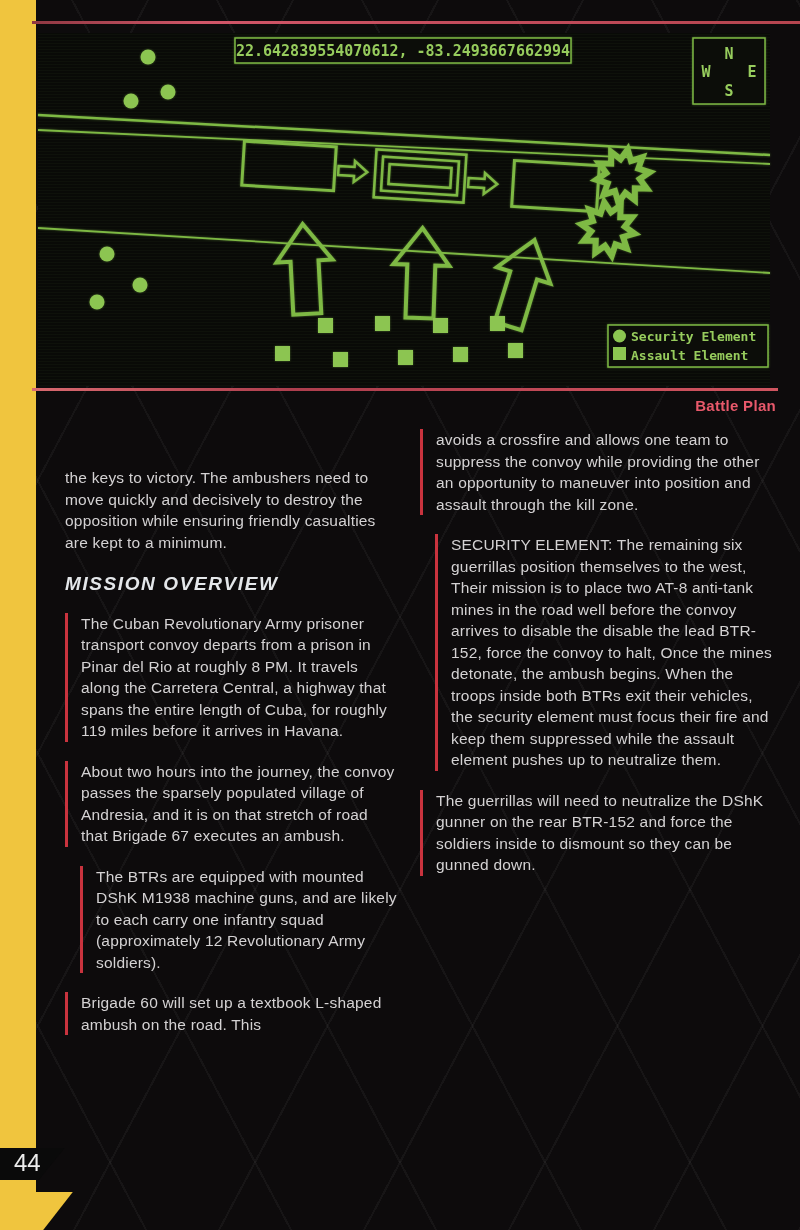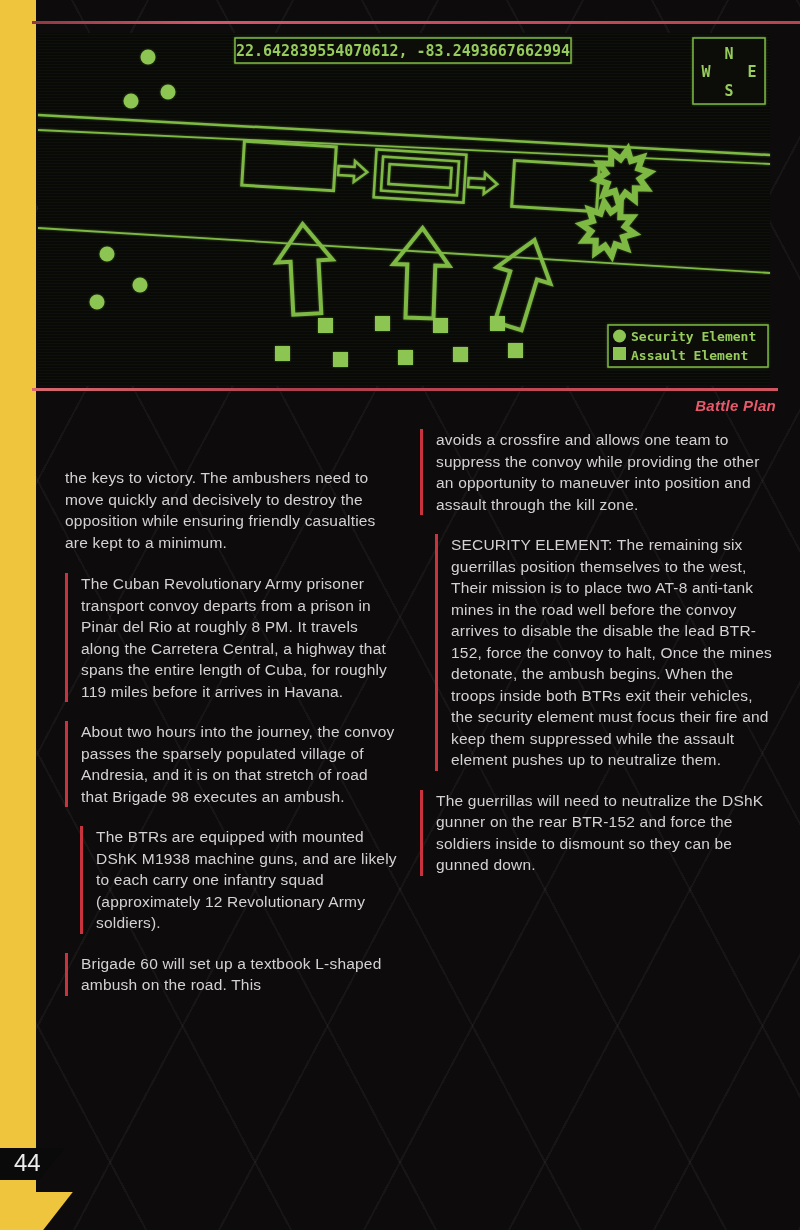--- a/index.html
+++ b/index.html
@@ -36,21 +36,21 @@
       repeating-linear-gradient(0deg, rgba(150,210,100,0.035) 0 1px, transparent 1px 3px),
       #090a07;
   }
   .map-panel svg { display:block; width:732px; height:353px;
     filter:drop-shadow(0 0 1px rgba(140,200,80,0.45)); }
   .map-mono { font-family:"DejaVu Sans Mono", monospace; }
 
   
   .caption {
     position:absolute; top:397px; right:24px;
-    font-size:15px; font-weight:bold; font-style:italic;
+    font-size:15px; font-weight:bold; 
     color:#e8596b; letter-spacing:0.3px;
   }
 
   
   .col { position:absolute; font-size:15.5px; line-height:21.5px; letter-spacing:0.2px; }
   .col-left  { left:65px;  top:431px; width:332px;margin-top:36px; }
   .col-right { left:420px; top:429px; width:358px; }
 
   .intro { margin-bottom:20px; }
   .section-heading {
@@ -166,22 +166,23 @@
       <text class="map-mono" x="593" y="327" font-size="13" font-weight="bold" fill="#97cc5d">Assault Element</text>
     </g>
   </svg>
 </div>
 
 <div class="rule-bottom"></div>
 <div class="caption">Battle Plan</div>
 
 <div class="col col-left">
   <p class="intro">the keys to victory. The ambushers need to move quickly and decisively to destroy the opposition while ensuring friendly casualties are kept to a minimum.</p>
+  <h2 class="section-heading">MISSION OVERVIEW</h2>
   <p class="callout">The Cuban Revolutionary Army prisoner transport convoy departs from a prison in Pinar del Rio at roughly 8 PM. It travels along the Carretera Central, a highway that spans the entire length of Cuba, for roughly 119 miles before it arrives in Havana.</p>
-  <p class="callout">About two hours into the journey, the convoy passes the sparsely populated village of Andresia, and it is on that stretch of road that Brigade 98 executes an ambush.</p>
+  <p class="callout">About two hours into the journey, the convoy passes the sparsely populated village of Andresia, and it is on that stretch of road that Brigade 67 executes an ambush.</p>
   <p class="callout nested">The BTRs are equipped with mounted DShK M1938 machine guns, and are likely to each carry one infantry squad (approximately 12 Revolutionary Army soldiers).</p>
   <p class="callout">Brigade 60 will set up a textbook L-shaped ambush on the road. This</p>
 </div>
 
 <div class="col col-right">
   <p class="callout">avoids a crossfire and allows one team to suppress the convoy while providing the other an opportunity to maneuver into position and assault through the kill zone.</p>
   <p class="callout nested">SECURITY ELEMENT: The remaining six guerrillas position themselves to the west, Their mission is to place two AT-8 anti-tank mines in the road well before the convoy arrives to disable the disable the lead BTR-152, force the convoy to halt, Once the mines detonate, the ambush begins. When the troops inside both BTRs exit their vehicles, the security element must focus their fire and keep them suppressed while the assault element pushes up to neutralize them.</p>
   <p class="callout">The guerrillas will need to neutralize the DShK gunner on the rear BTR-152 and force the soldiers inside to dismount so they can be gunned down.</p>
 </div>
 

